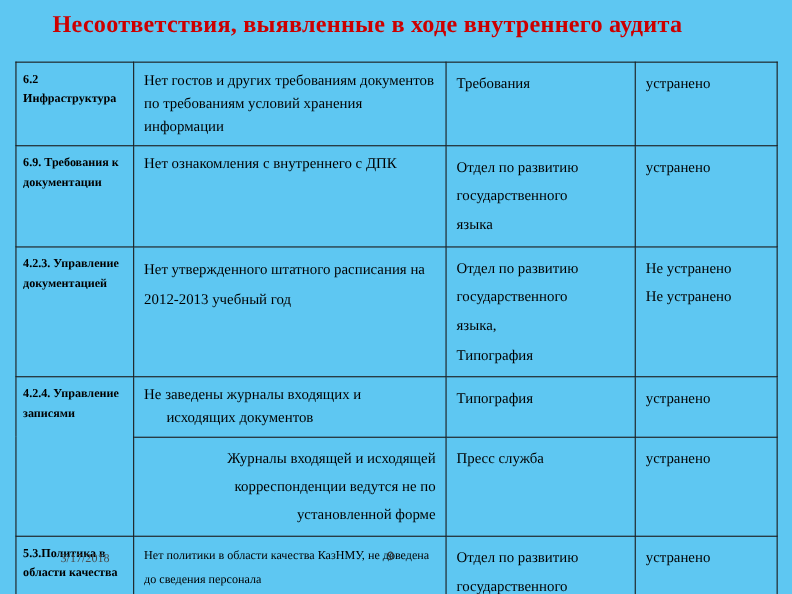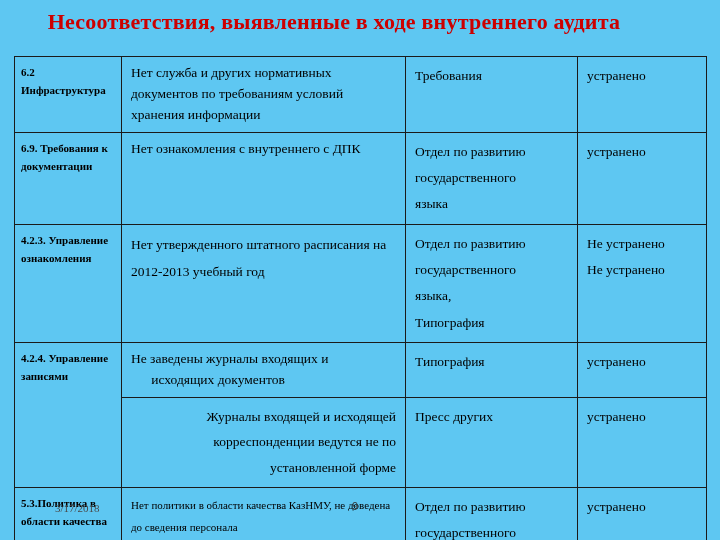--- a/index.html
+++ b/index.html
@@ -74,52 +74,52 @@
   <table class="audit">
     <colgroup>
       <col style="width:107px">
       <col style="width:284px">
       <col style="width:172px">
       <col style="width:129px">
     </colgroup>
     <tbody>
       <tr style="height:64px">
         <td class="clause">6.2 Инфраструктура</td>
-        <td class="desc">Нет служба и других нормативных документов по требованиям условий хранения информации</td>
+        <td class="desc">Нет гостов и других требованиям документов по требованиям условий хранения информации</td>
         <td class="dept">Требования</td>
         <td class="status">устранено</td>
       </tr>
       <tr style="height:65px">
         <td class="clause">6.9. Требования к документации</td>
         <td class="desc">Нет ознакомления с внутреннего с ДПК</td>
         <td class="dept">Отдел по развитию
 государственного
 языка</td>
         <td class="status">устранено</td>
       </tr>
       <tr style="height:92px">
-        <td class="clause">4.2.3. Управление ознакомления</td>
+        <td class="clause">4.2.3. Управление документацией</td>
         <td class="desc desc-wide">Нет утвержденного штатного расписания на 2012-2013 учебный год</td>
         <td class="dept">Отдел по развитию
 государственного
 языка,
 Типография</td>
         <td class="status">Не устранено
 Не устранено</td>
       </tr>
       <tr style="height:48px">
         <td class="clause" rowspan="2">4.2.4. Управление записями</td>
         <td class="desc">Не заведены журналы входящих и
 &nbsp;&nbsp;&nbsp;&nbsp;&nbsp;&nbsp;исходящих документов</td>
         <td class="dept">Типография</td>
         <td class="status">устранено</td>
       </tr>
       <tr style="height:69px">
         <td class="desc desc-center">Журналы входящей и исходящей корреспонденции ведутся не по установленной форме</td>
-        <td class="dept">Пресс других</td>
+        <td class="dept">Пресс служба</td>
         <td class="status">устранено</td>
       </tr>
       <tr style="height:68px">
         <td class="clause">5.3.Политика в области качества</td>
         <td class="desc desc-small">Нет политики в области качества КазНМУ, не доведена до сведения персонала</td>
         <td class="dept">Отдел по развитию
 государственного
 языка</td>
         <td class="status">устранено</td>
       </tr>

